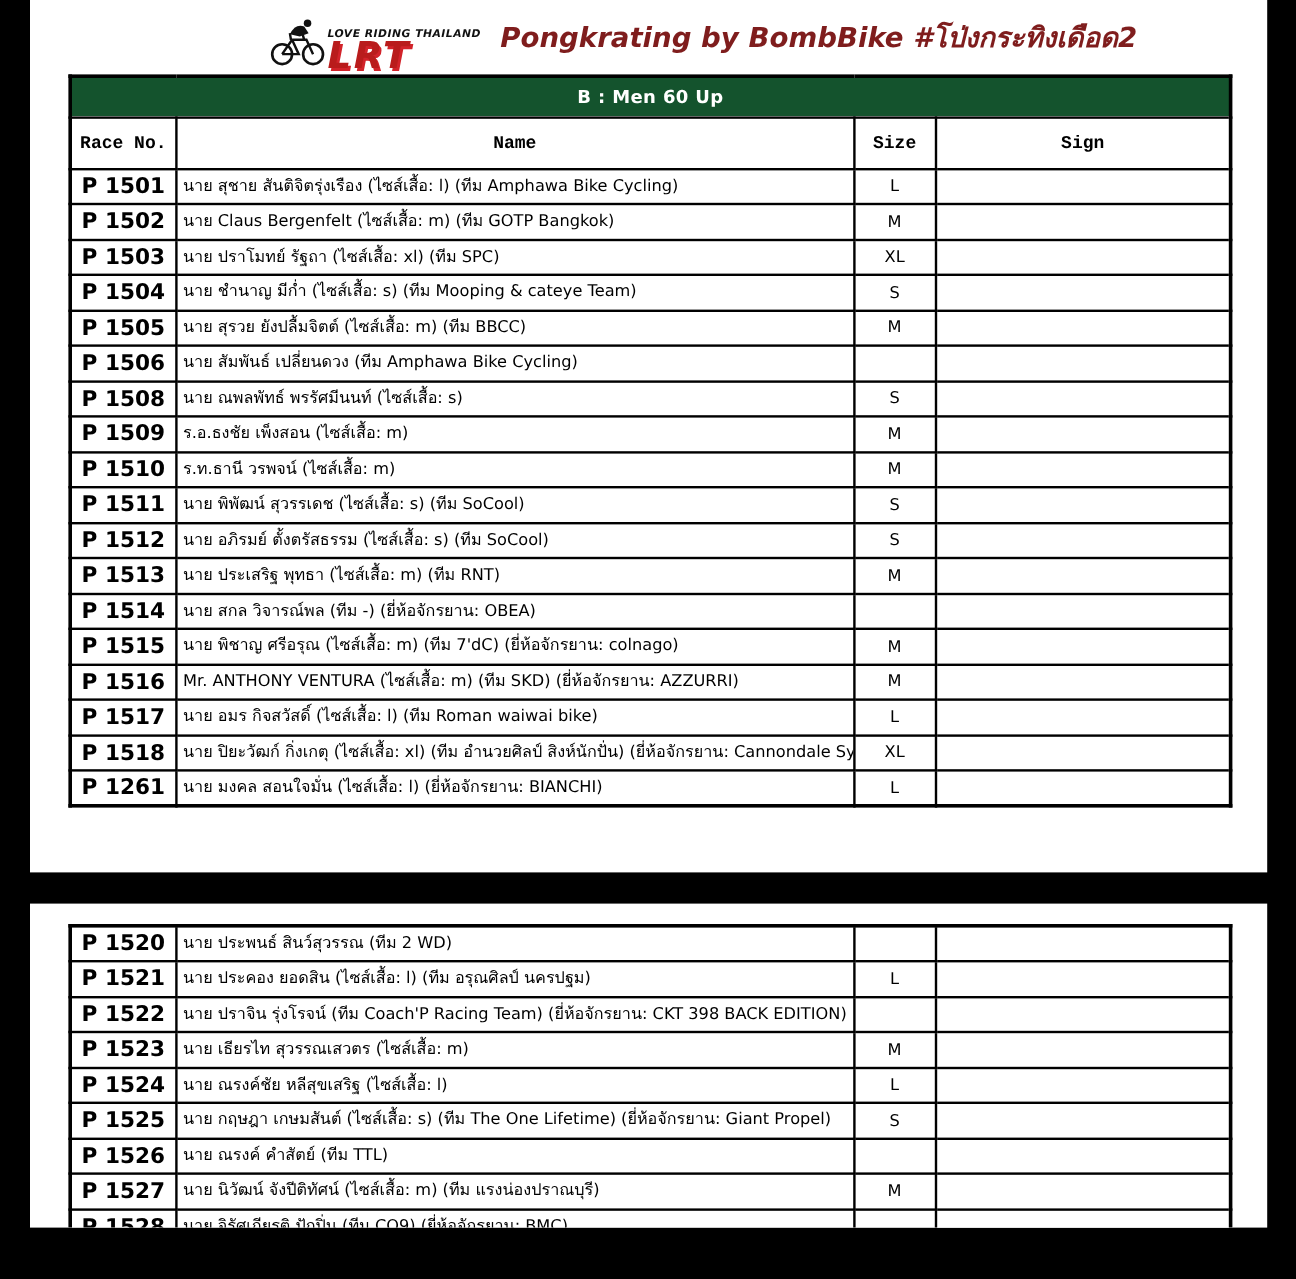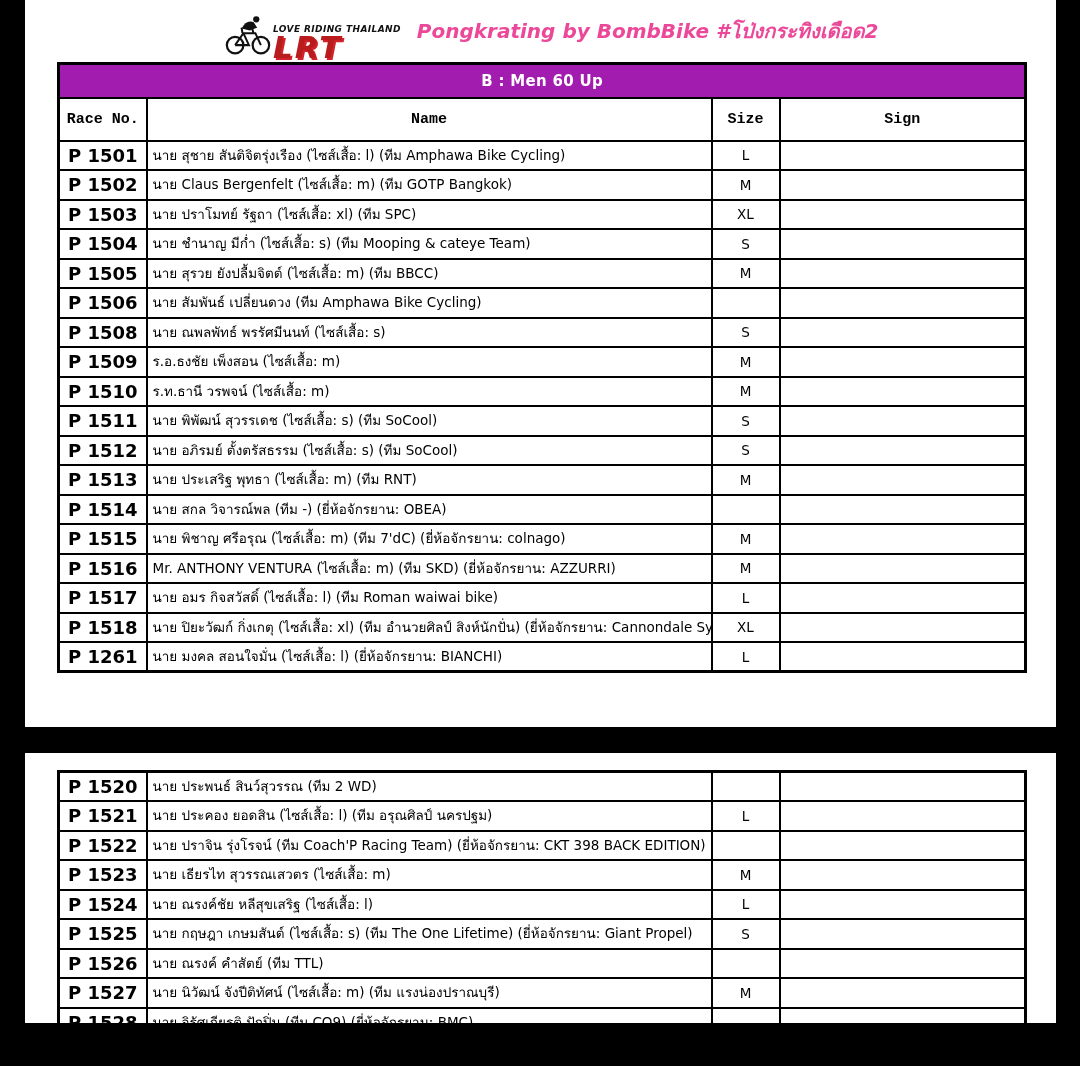--- a/index.html
+++ b/index.html
@@ -18,34 +18,34 @@
   
   .doc-header{position:absolute;top:2px;left:200px;height:58px;display:flex;align-items:center;}
   .logo{display:flex;align-items:flex-end;margin-right:16px;}
   .logo-txt{display:flex;flex-direction:column;line-height:1;margin-left:2px;}
   .logo-top{font-size:9px;font-weight:bold;font-style:italic;letter-spacing:.4px;color:#111;white-space:nowrap;margin-top:24px;}
   .logo-lrt{
     font-size:31px;font-weight:bold;font-style:italic;color:#b91c1c;
     letter-spacing:2px;line-height:.9;
     text-shadow:2px 2px 0 #D2232A;
   }
-  .doc-title{font-size:20px;font-weight:bold;font-style:italic;color:#ec4899;white-space:nowrap;}
+  .doc-title{font-size:23px;font-weight:bold;font-style:italic;color:#7f1d1d;white-space:nowrap;}
 
   
   table{
     border-collapse:collapse;table-layout:fixed;position:absolute;left:32px;
     width:967px;background:#fff;
   }
   #table1{top:62px;}
   #table2{top:17px;}
   td,th{border:2px solid #000;overflow:hidden;padding:0;}
   table{border:3px solid #000;}
   tr.band{height:34px;}
   tr.band th{
-    background:#a21caf;color:#fff;font-size:15px;font-weight:600;
+    background:#14532d;color:#fff;font-size:15px;font-weight:600;
     text-align:center;letter-spacing:.3px;
   }
   tr.colhead{height:43px;font-family:Liberation Mono, monospace;}
   tr.colhead th{font-size:15px;font-weight:bold;text-align:center;background:#fff;}
   tr.data-row{height:29.5px;}
   td.c-race{text-align:center;font-weight:bold;font-size:18px;white-space:nowrap;}
   td.c-name{font-size:13.5px;padding-left:5px;white-space:nowrap;line-height:1.1;}
   td.c-size{text-align:center;font-size:13.5px;white-space:nowrap;}
   td.c-sign{background:#fff;}
 </style>

